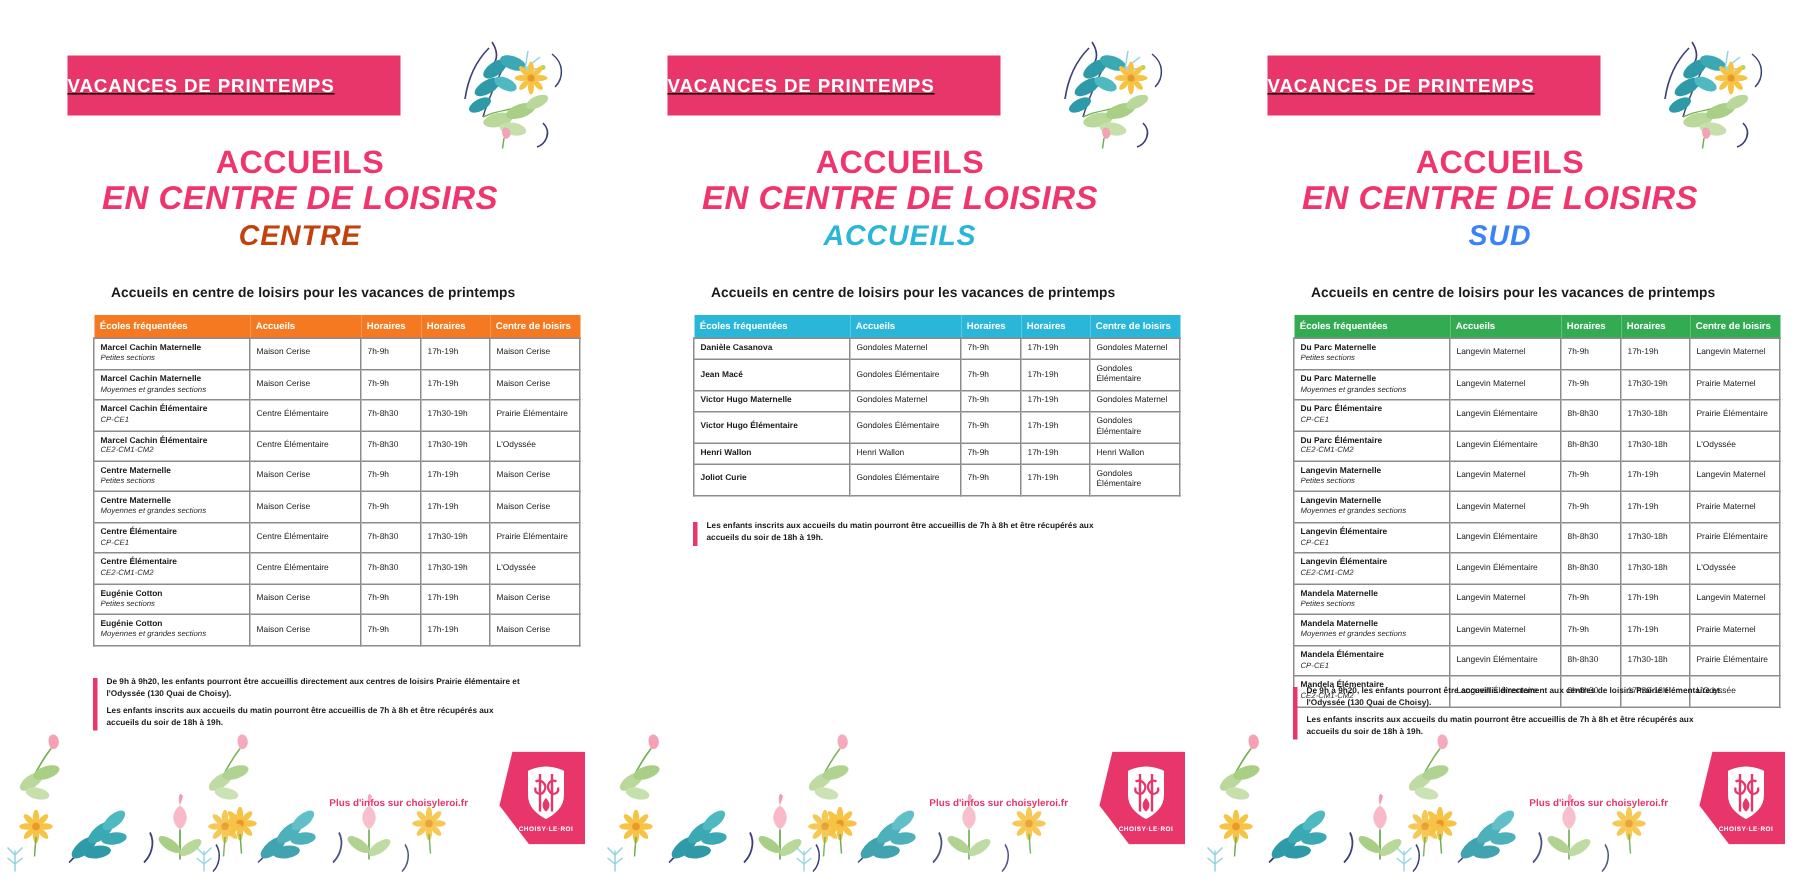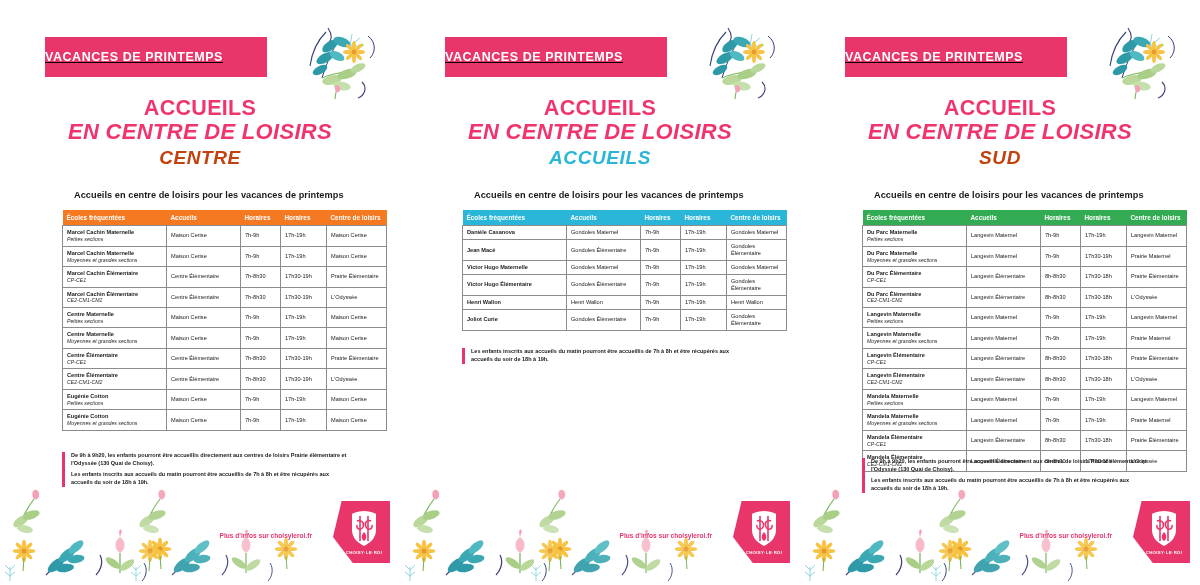--- a/index.html
+++ b/index.html
@@ -437,21 +437,21 @@
       </svg>
       <svg width="200" height="96" viewBox="0 0 200 96" class="deco deco-bottom-mid" style="opacity: 0.9;">
         <use href="#sprig-bottom"></use>
       </svg>
       <div class="banner">
         <span class="banner-text">VACANCES DE PRINTEMPS</span>
       </div>
       <div class="title-block">
         <span class="title-1">ACCUEILS</span>
         <span class="title-2">EN CENTRE DE LOISIRS</span>
-        <span class="title-sub" style="color: #c2410c; text-align: center;">SUD</span>
+        <span class="title-sub" style="color: #3b82f6; text-align: center;">SUD</span>
       </div>
       <div class="section-heading">Accueils en centre de loisirs pour les vacances de printemps</div>
       <div class="tbl-wrap">
         <table class="sched">
           <thead>
             <tr>
               <th class="c-school" style="background: rgb(50, 171, 83);">Écoles fréquentées</th>
               <th class="c-acc" style="background: rgb(50, 171, 83);">Accueils</th>
               <th class="c-h1" style="background: rgb(50, 171, 83);">Horaires</th>
               <th class="c-h2" style="background: rgb(50, 171, 83);">Horaires</th>

